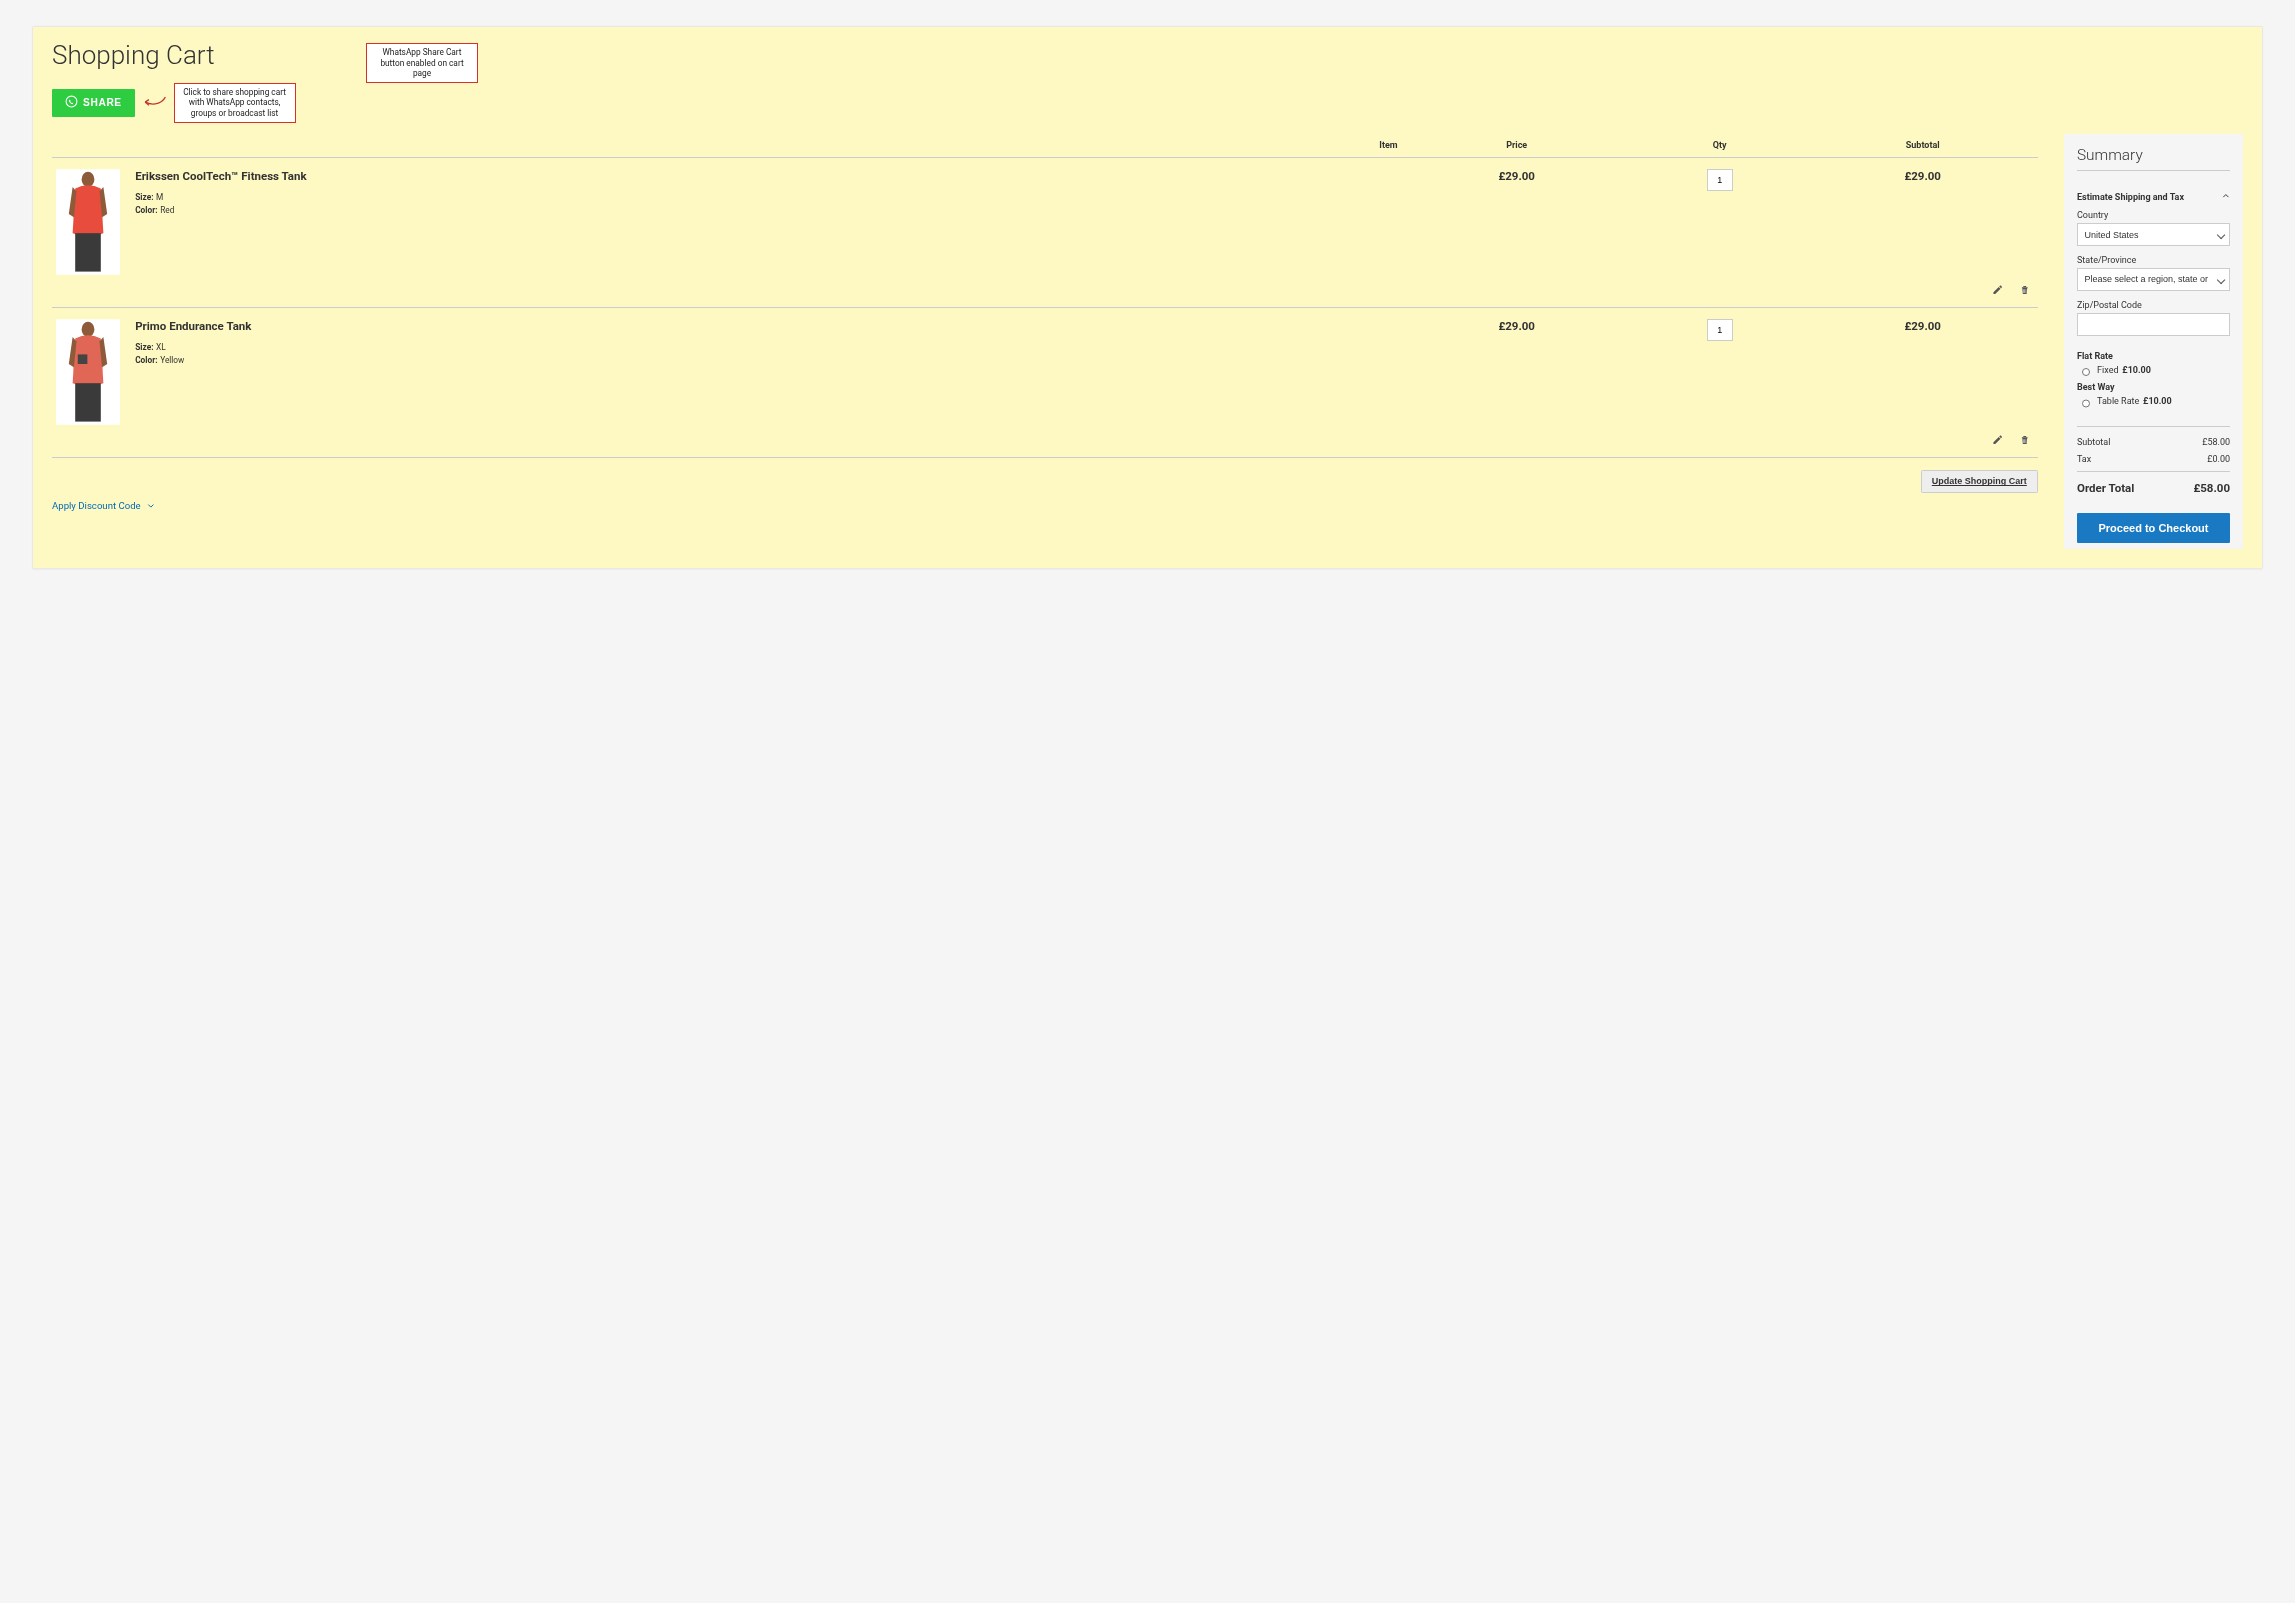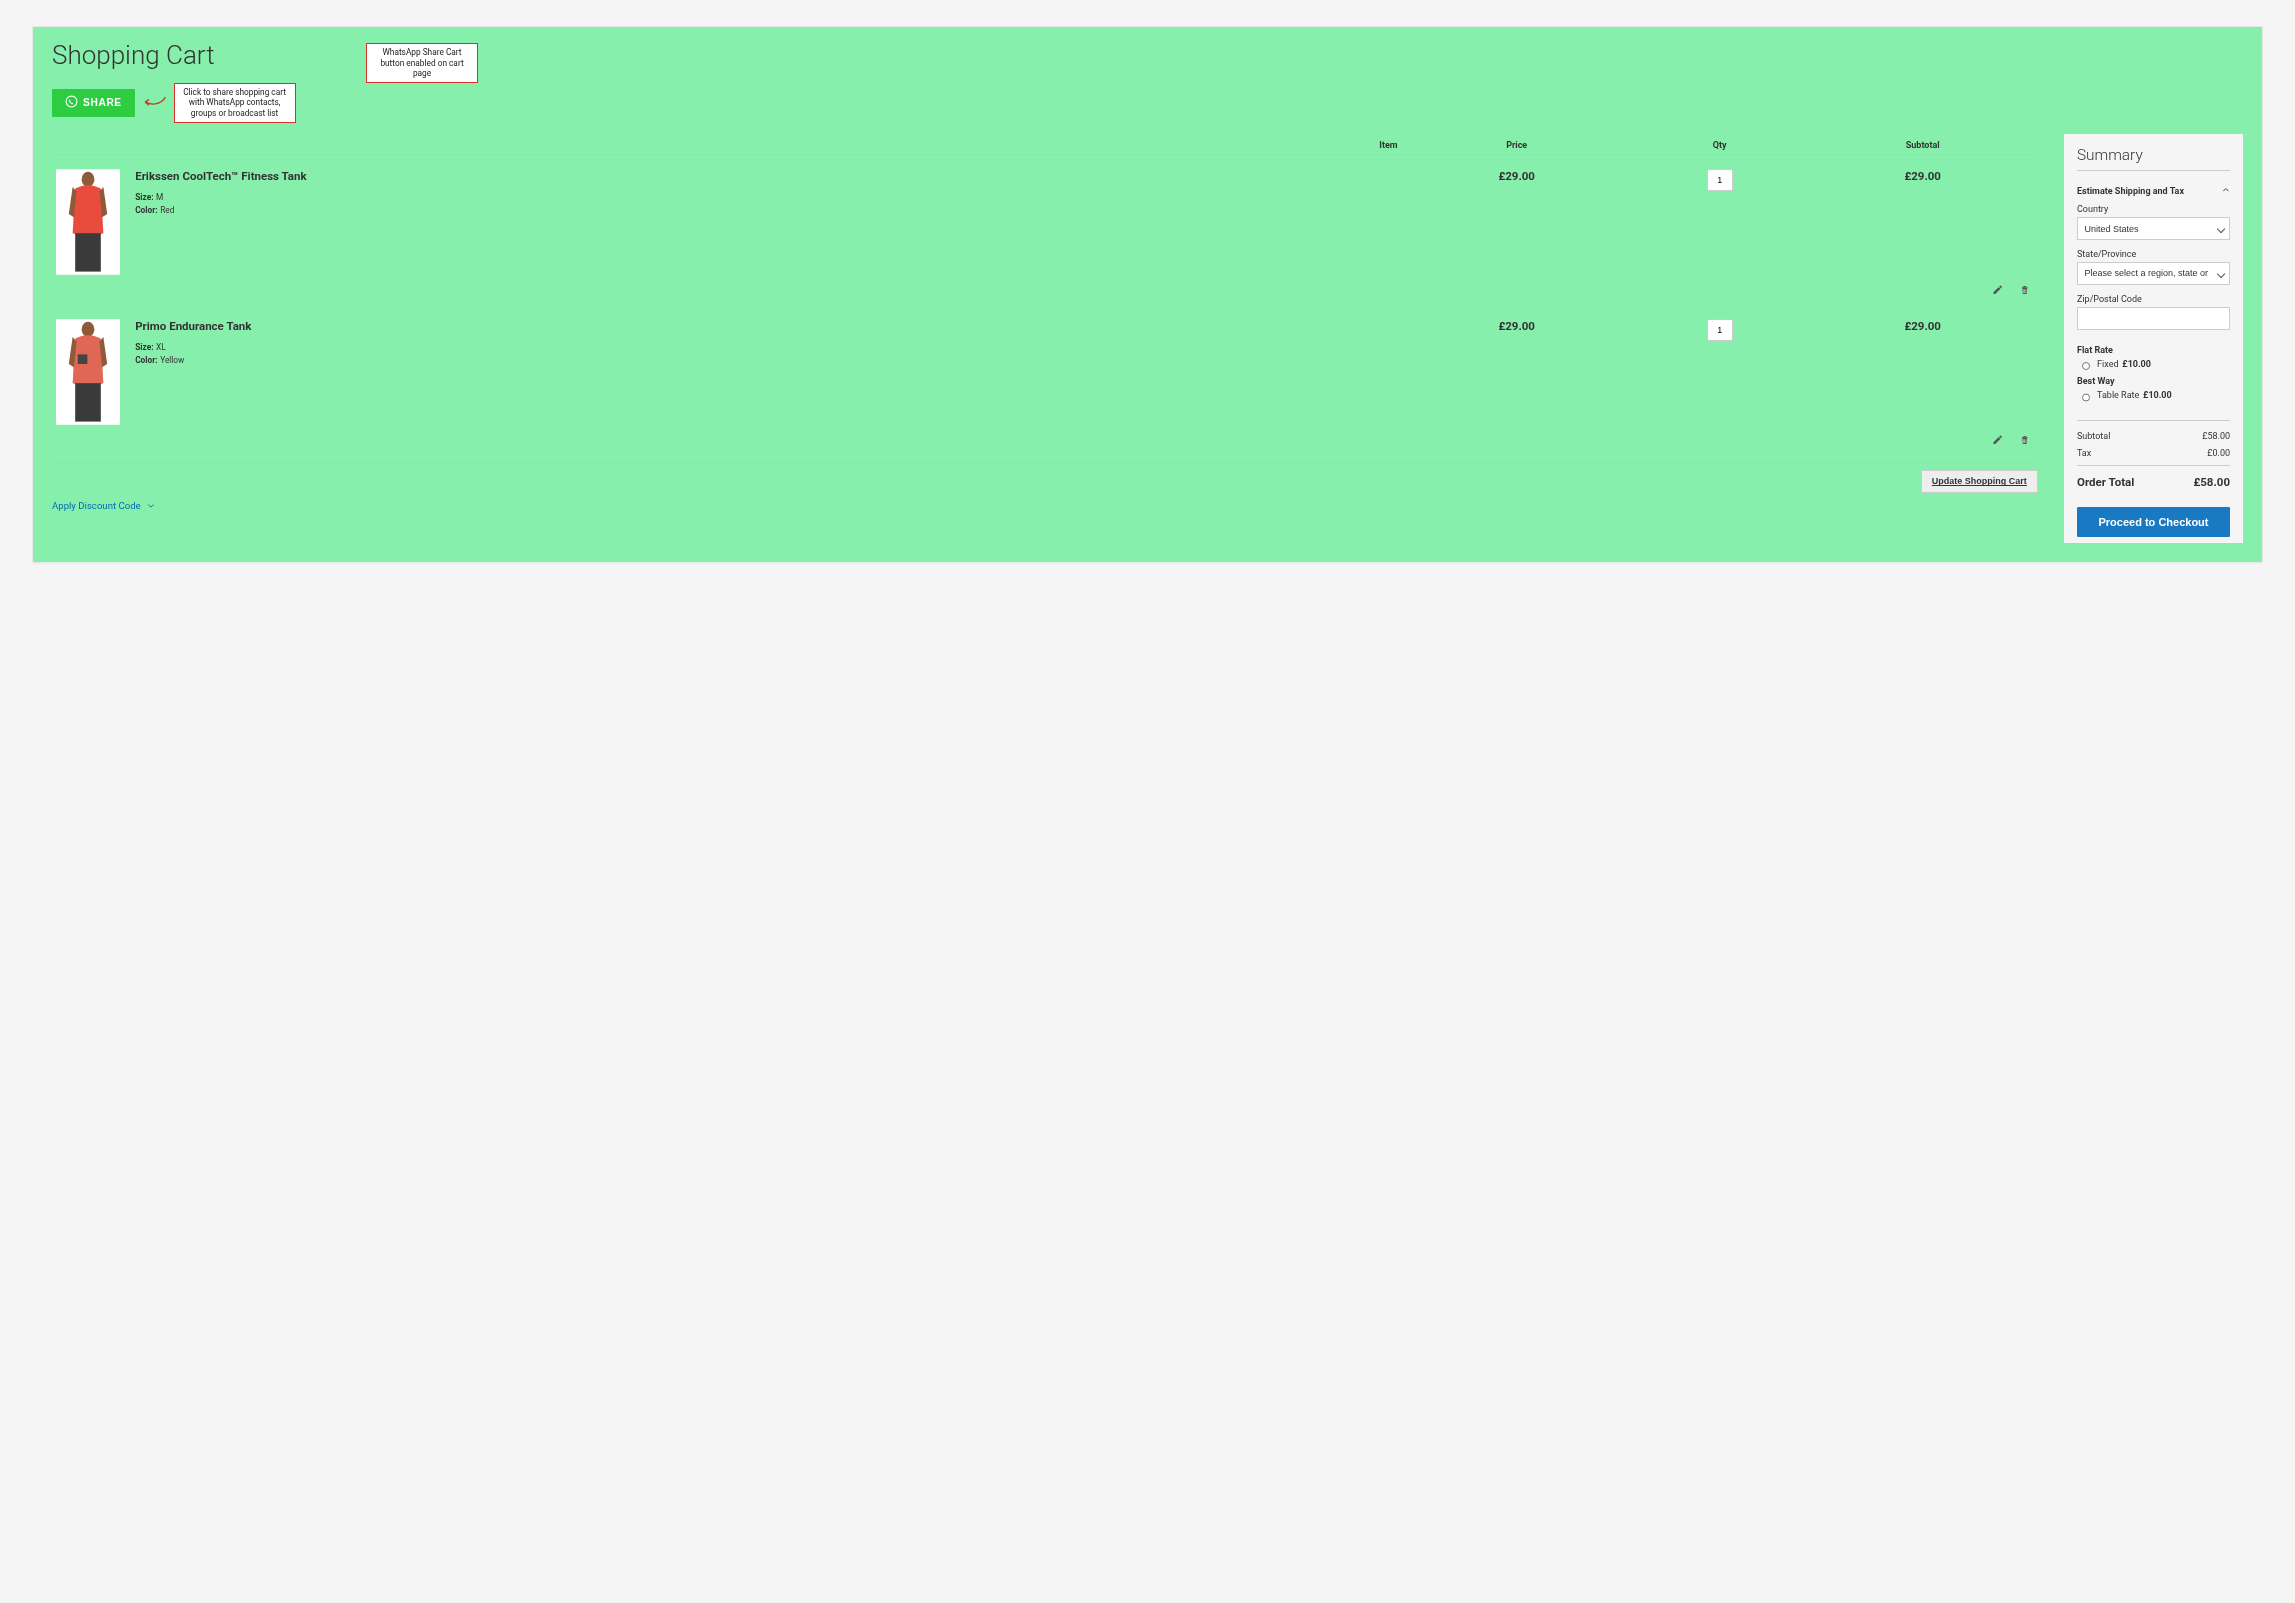--- a/index.html
+++ b/index.html
@@ -4,21 +4,21 @@
 <style>
   * { box-sizing: border-box; }
   body {
     margin: 0;
     background: #f5f5f5;
     font-family: -apple-system, BlinkMacSystemFont, "Segoe UI", Roboto, "Helvetica Neue", Arial, sans-serif;
     color: #333;
     padding: 26px 32px;
   }
   .page {
-    background: #86efac;
+    background: #fef9c3;
     border: 0.6px solid #e8e8e8;
     border-radius: 1.9px;
     padding: 13px 19px 19px 19px;
     box-shadow: 0 0.6px 1.9px rgba(0,0,0,0.04);
   }
   .page-title {
     font-size: 26px;
     font-weight: 300;
     color: #333;
     margin: 0 0 13px 0;
@@ -178,21 +178,21 @@
     cursor: pointer;
   }
   .discount-link svg { width: 7.7px; height: 7.7px; }
   
   .summary-title {
     font-size: 15.4px;
     font-weight: 300;
     color: #333;
     border-bottom: 0.6px solid #ccc;
     padding-bottom: 6.4px;
-    margin-bottom: 15px;
+    margin-bottom: 21px;
   }
   .estimate-row {
     display: flex;
     justify-content: space-between;
     align-items: center;
     font-size: 9px;
     font-weight: 700;
     cursor: pointer;
     margin-bottom: 7.7px;
   }

